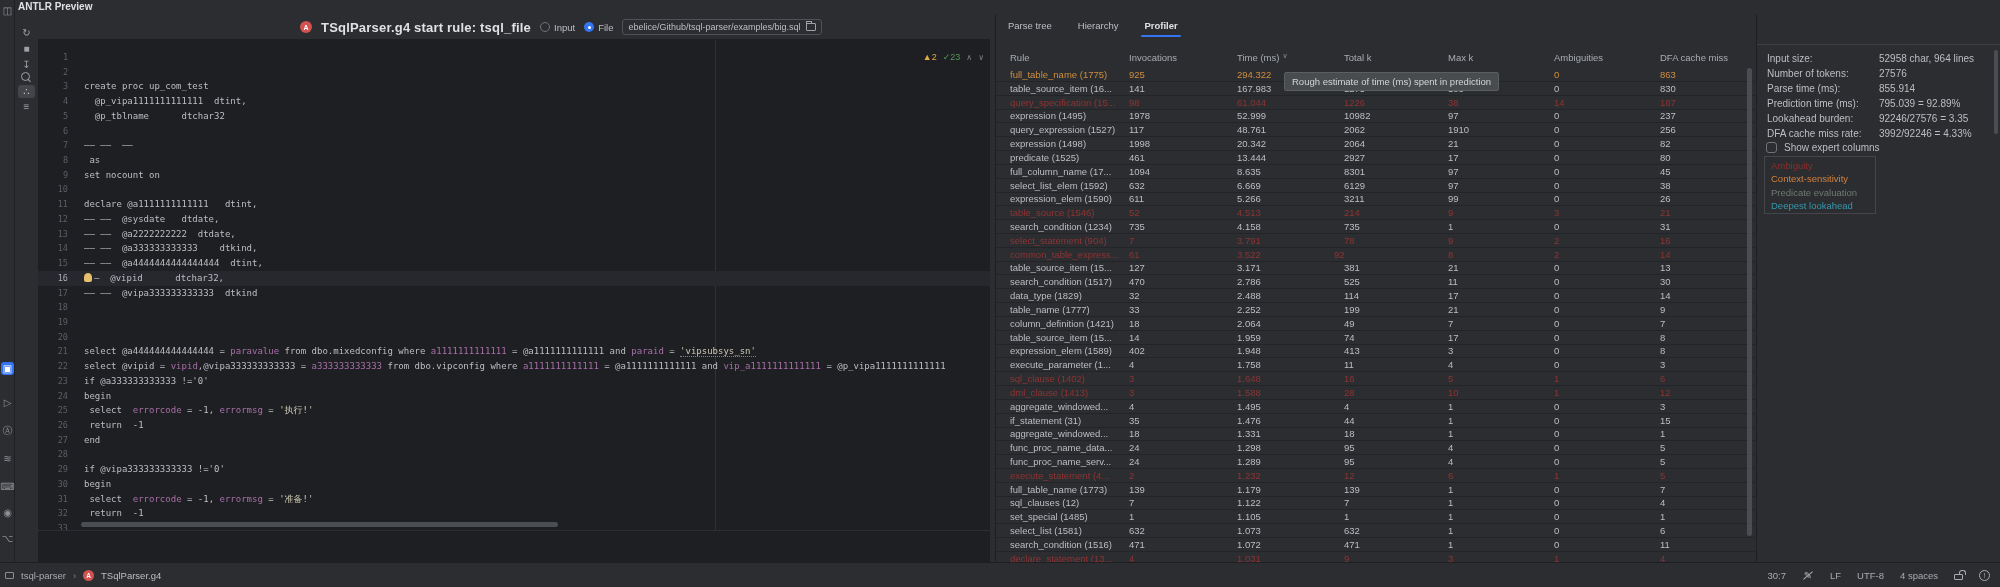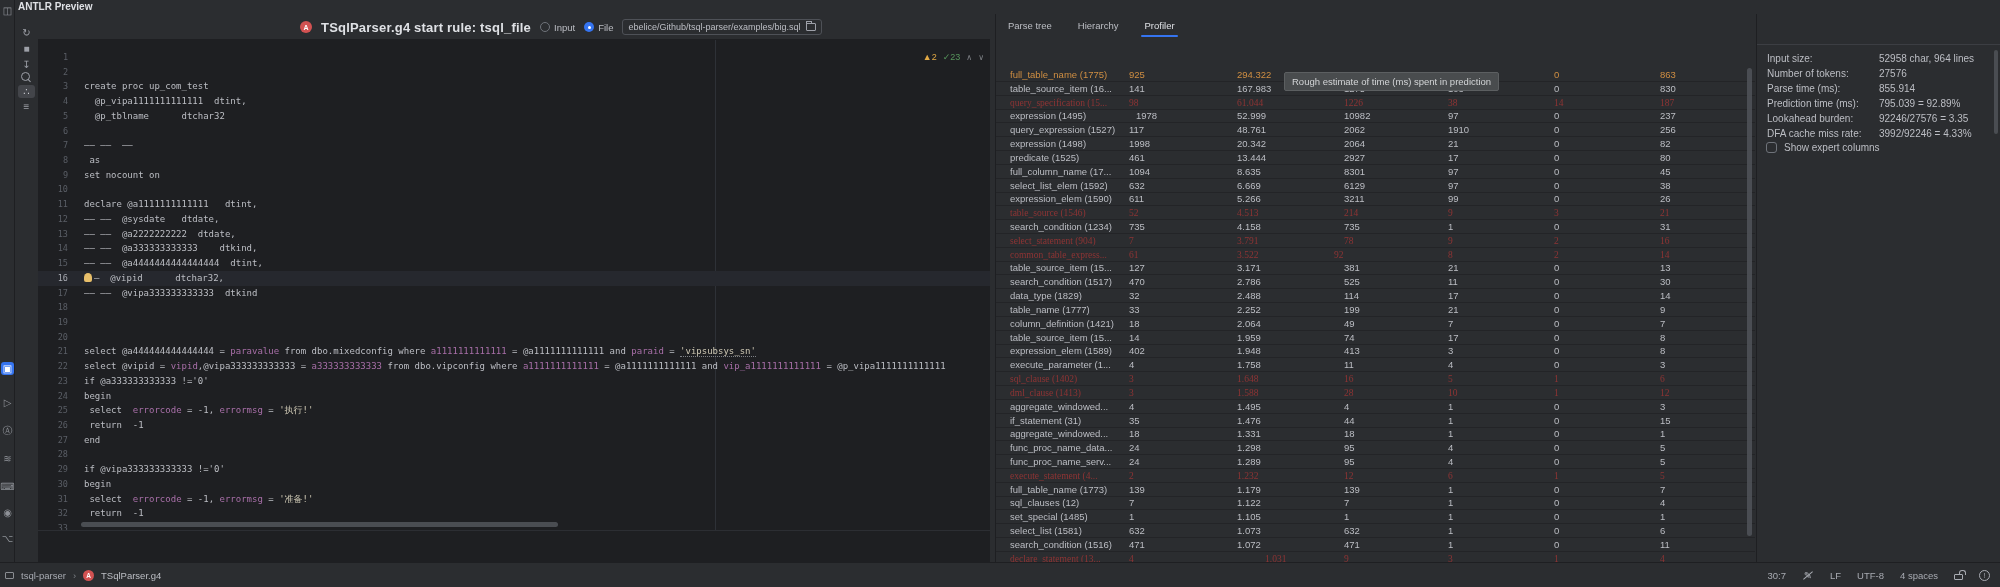--- a/index.html
+++ b/index.html
@@ -55,28 +55,28 @@
   .inspect { position:absolute; right:6px; top:12px; display:flex; align-items:center; gap:6px; font-size:9px; color:#9da0a8; }
   .inspect .warn { color:#e2a945; } .inspect .ok { color:#57965c; }
   .inspect .chev { color:#7f8287; font-size:8px; }
   .hscroll { position:absolute; left:43px; top:482px; width:477px; height:5px; background:#5a5d63; border-radius:3px; opacity:.75; }
   .under-editor { position:absolute; left:38px; top:530px; width:952px; height:32px; background:#1e1f22; border-top:1px solid #2c2e33; }
 
   
   .rpanel { position:absolute; left:995px; top:14px; width:760px; height:548px; background:#2b2d30; border-left:1px solid #1e1f22; overflow:hidden; }
   .tabs { position:absolute; left:12px; top:6px; display:flex; gap:26px; }
   .tab { font-size:9.5px; color:#bcbec4; position:relative; padding-bottom:6px; }
-  .tab.active { color:#dfe1e5; }
+  .tab.active { color:#dfe1e5;font-weight:bold; }
   .tab.active::after { content:""; position:absolute; left:-3px; right:-3px; bottom:0; height:2px; background:#3574f0; border-radius:1px; }
   .thead { position:absolute; top:38px; left:0; width:100%; height:14px; font-size:9.5px; color:#a9acb3; }
   .thead span, .prow span { position:absolute; white-space:nowrap; }
   .sort-arrow { font-size:7px; color:#8e9197; margin-left:3px; }
   .prows { position:absolute; top:54px; left:0; width:100%; height:508px; }
   .prow { position:absolute; left:0; width:100%; height:14px; font-size:9.5px; line-height:14px; border-bottom:1px solid rgba(0,0,0,0.18); }
-  .prow.r-norm { color:#bcbec4; } .prow.r-orange { color:#cf8e42; } .prow.r-red { color:#8f3434;font-family:Liberation Serif, serif; }
+  .prow.r-norm { color:#bcbec4; } .prow.r-orange { color:#cf8e42; } .prow.r-red { color:#8f3434; }
   .vscroll { position:absolute; left:751px; top:54px; width:5px; height:468px; background:#505359; border-radius:3px; opacity:.85; }
   .ptooltip { position:absolute; left:288px; top:58px; height:19px; background:#494c4e; border:1px solid #5c5f61; border-radius:2px;
               color:#d3d5d7; font-size:9.5px; line-height:17px; padding:0 7px; white-space:nowrap; z-index:6; }
 
   
   .stats { position:absolute; left:1756px; top:14px; width:244px; height:548px; background:#2b2d30; border-left:1px solid #1e1f22; }
   .stats::before { content:""; position:absolute; left:0; top:30px; width:100%; height:1px; background:#3c3e43; }
   .stat-row { position:absolute; left:0; width:100%; height:14px; font-size:10px; color:#bcbec4; }
   .stat-row .lab { position:absolute; left:10px; }
   .stat-row .val { position:absolute; left:122px; }
@@ -292,20 +292,29 @@
     <div class="hscroll"></div>
   </div>
   <div class="under-editor"></div>
 
   <div class="rpanel">
     <div class="tabs" id="tabs">
         <span class="tab">Parse tree</span>
         <span class="tab">Hierarchy</span>
         <span class="tab active">Profiler</span>
       </div>
+    <div class="thead" id="thead">
+        <span style="left: 14px;">Rule</span>
+        <span style="left: 133px;">Invocations</span>
+        <span style="left: 241px;">Time (ms)<span class="sort-arrow">∨</span></span>
+        <span style="left: 348px;">Total k</span>
+        <span style="left: 452px;">Max k</span>
+        <span style="left: 558px;">Ambiguities</span>
+        <span style="left: 664px;">DFA cache miss</span>
+      </div>
     <div class="prows" id="prows">
         <div class="prow r-orange" style="top: 0px;">
           <span style="left: 14px;">full_table_name (1775)</span>
           <span style="left: 133px;">925</span>
           <span style="left: 241px;">294.322</span>
           <span style="left: 348px;">1486</span>
           <span style="left: 452px;">103</span>
           <span style="left: 558px;">0</span>
           <span style="left: 664px;">863</span>
         </div>
@@ -322,21 +331,21 @@
           <span style="left: 14px;">query_specification (15...</span>
           <span style="left: 133px;">98</span>
           <span style="left: 241px;">61.044</span>
           <span style="left: 348px;">1226</span>
           <span style="left: 452px;">38</span>
           <span style="left: 558px;">14</span>
           <span style="left: 664px;">187</span>
         </div>
         <div class="prow r-norm" style="top: 41.46px;">
           <span style="left: 14px;">expression (1495)</span>
-          <span style="left: 140px;">1978</span>
+          <span style="left: 133px;">1978</span>
           <span style="left: 241px;">52.999</span>
           <span style="left: 348px;">10982</span>
           <span style="left: 452px;">97</span>
           <span style="left: 558px;">0</span>
           <span style="left: 664px;">237</span>
         </div>
         <div class="prow r-norm" style="top: 55.28px;">
           <span style="left: 14px;">query_expression (1527)</span>
           <span style="left: 133px;">117</span>
           <span style="left: 241px;">48.761</span>
@@ -611,21 +620,21 @@
           <span style="left: 133px;">471</span>
           <span style="left: 241px;">1.072</span>
           <span style="left: 348px;">471</span>
           <span style="left: 452px;">1</span>
           <span style="left: 558px;">0</span>
           <span style="left: 664px;">11</span>
         </div>
         <div class="prow r-red" style="top: 483.7px;">
           <span style="left: 14px;">declare_statement (13...</span>
           <span style="left: 133px;">4</span>
-          <span style="left: 241px; margin-left: 28px;">1.031</span>
+          <span style="left: 241px;">1.031</span>
           <span style="left: 348px;">9</span>
           <span style="left: 452px;">3</span>
           <span style="left: 558px;">1</span>
           <span style="left: 664px;">4</span>
         </div>
       </div>
     <div class="vscroll"></div>
     <div class="ptooltip">Rough estimate of time (ms) spent in prediction</div>
   </div>
 
@@ -653,20 +662,26 @@
         </div>
         <div class="stat-row" style="top: 114px;">
           <span class="lab">DFA cache miss rate:</span>
           <span class="val">3992/92246 = 4.33%</span>
         </div>
       </div>
     <div class="expert">
       <span class="cb"></span>
       <span>Show expert columns</span>
     </div>
+    <div class="legend" id="legend">
+        <div style="color: rgb(140, 47, 45);">Ambiguity</div>
+        <div style="color: rgb(210, 129, 63);">Context-sensitivity</div>
+        <div style="color: rgb(111, 123, 112);">Predicate evaluation</div>
+        <div style="color: rgb(53, 152, 173);">Deepest lookahead</div>
+      </div>
     <div class="sscroll"></div>
   </div>
 
   <div class="statusbar">
     <div class="sb-left">
       <span class="i-window"></span>
       <span>tsql-parser</span>
       <span class="sb-sep">›</span>
       <span class="antlr-badge small">A</span>
       <span class="sb-file">TSqlParser.g4</span>

